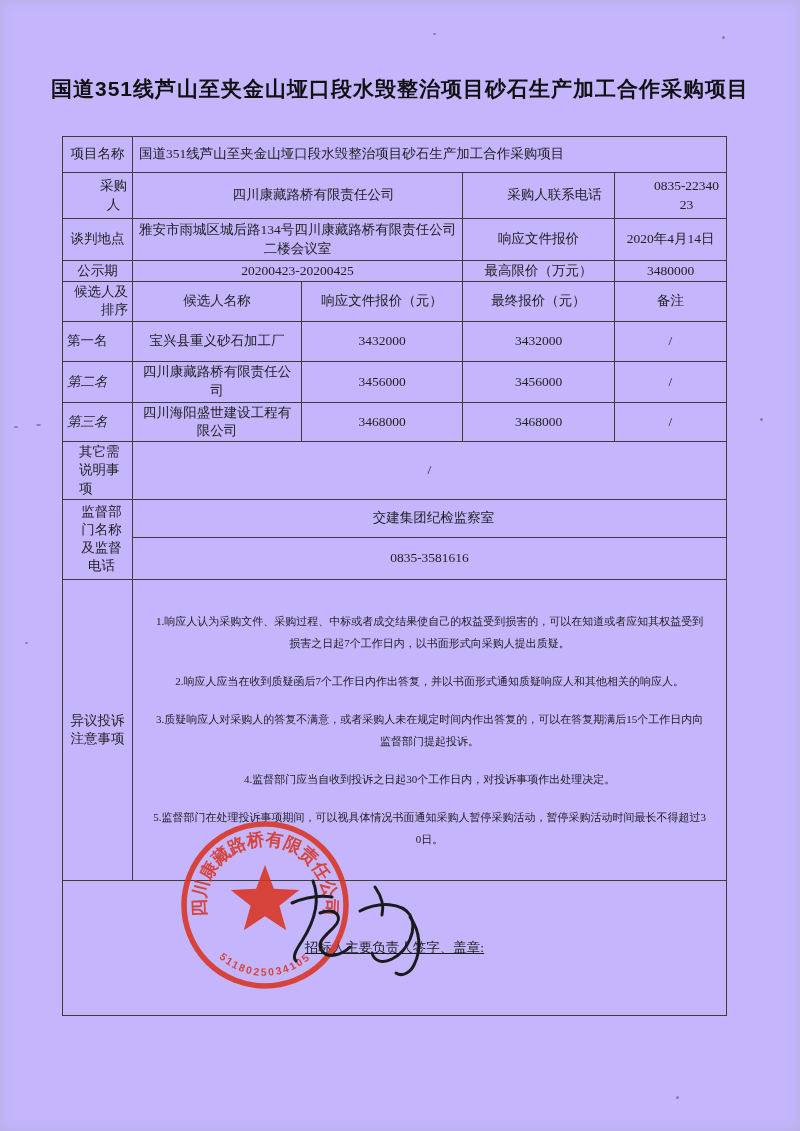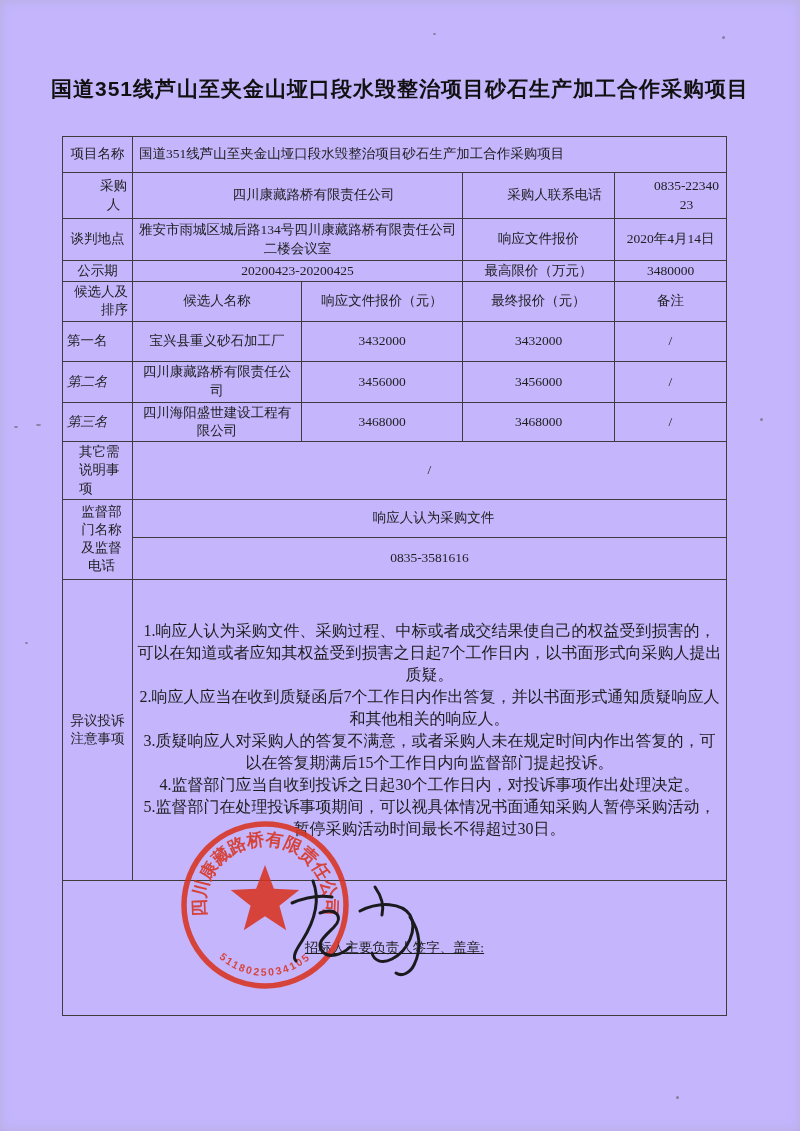--- a/index.html
+++ b/index.html
@@ -44,21 +44,21 @@
   tr.r9 td{height:39px;}
   tr.r10 td{height:35px;padding-left:12px;}
   tr.r11 td{height:39px;}
   tr.r12 td{height:298px;}
   tr.r13 td{height:132px;text-decoration:underline;}
   td.small{font-size:12.5px;}
   td.objection-body{
     text-align:left;vertical-align:middle;
     padding:6px 10px 6px 8px;
   }
-  td.objection-body p{margin:0;line-height:22px;font-size:16px;}
+  td.objection-body p{margin:16px;line-height:22px;font-size:11px;}
   td.sig-cell{text-align:left;vertical-align:middle;padding-left:4px;font-size:13px;}
   .overlay{position:absolute;left:170px;top:815px;z-index:6;}
   .speck{position:absolute;background:#55524e;border-radius:50%;opacity:.55;}
 </style>
 </head>
 <body>
 
 <div class="page">
 
   <div class="title">
@@ -133,21 +133,21 @@
       <td>/</td>
     </tr>
 
     <tr class="r9">
       <td class="lbl" style="text-align:left;padding-left:16px;">其它需说明事项</td>
       <td colspan="4">/</td>
     </tr>
 
     <tr class="r10">
       <td class="lbl" rowspan="2">监督部门名称及监督电话</td>
-      <td colspan="4">响应人认为采购文件</td>
+      <td colspan="4">交建集团纪检监察室</td>
     </tr>
     <tr class="r11">
       <td colspan="4">0835-3581616</td>
     </tr>
 
     <tr class="r12">
       <td class="lbl">异议投诉注意事项</td>
       <td colspan="4" class="objection-body">
         <p>1.响应人认为采购文件、采购过程、中标或者成交结果使自己的权益受到损害的，可以在知道或者应知其权益受到损害之日起7个工作日内，以书面形式向采购人提出质疑。</p>
         <p>2.响应人应当在收到质疑函后7个工作日内作出答复，并以书面形式通知质疑响应人和其他相关的响应人。</p>

